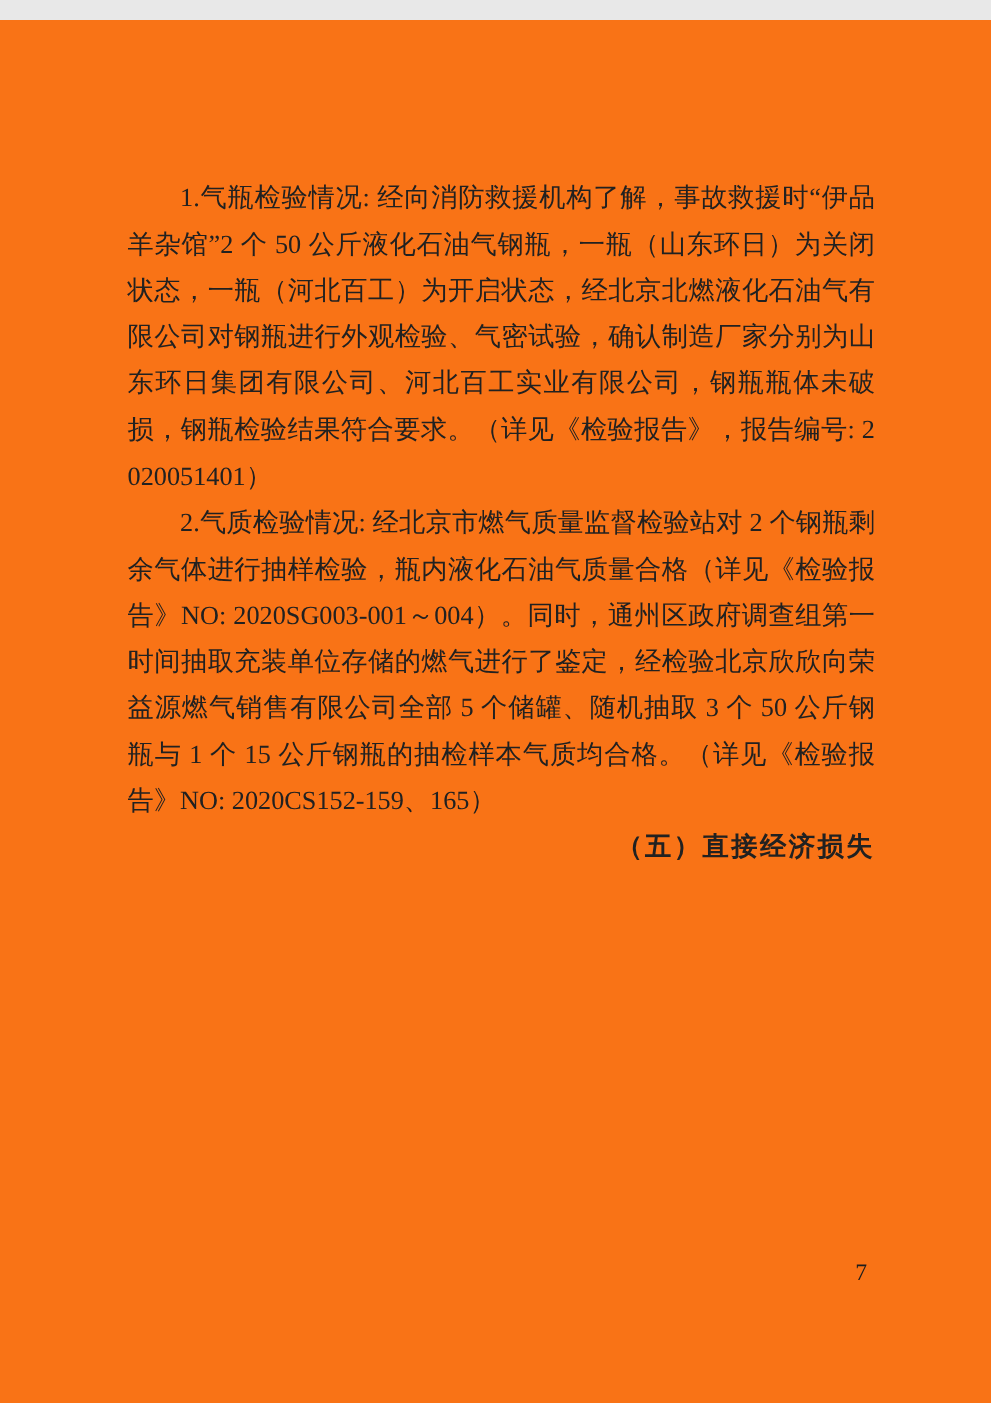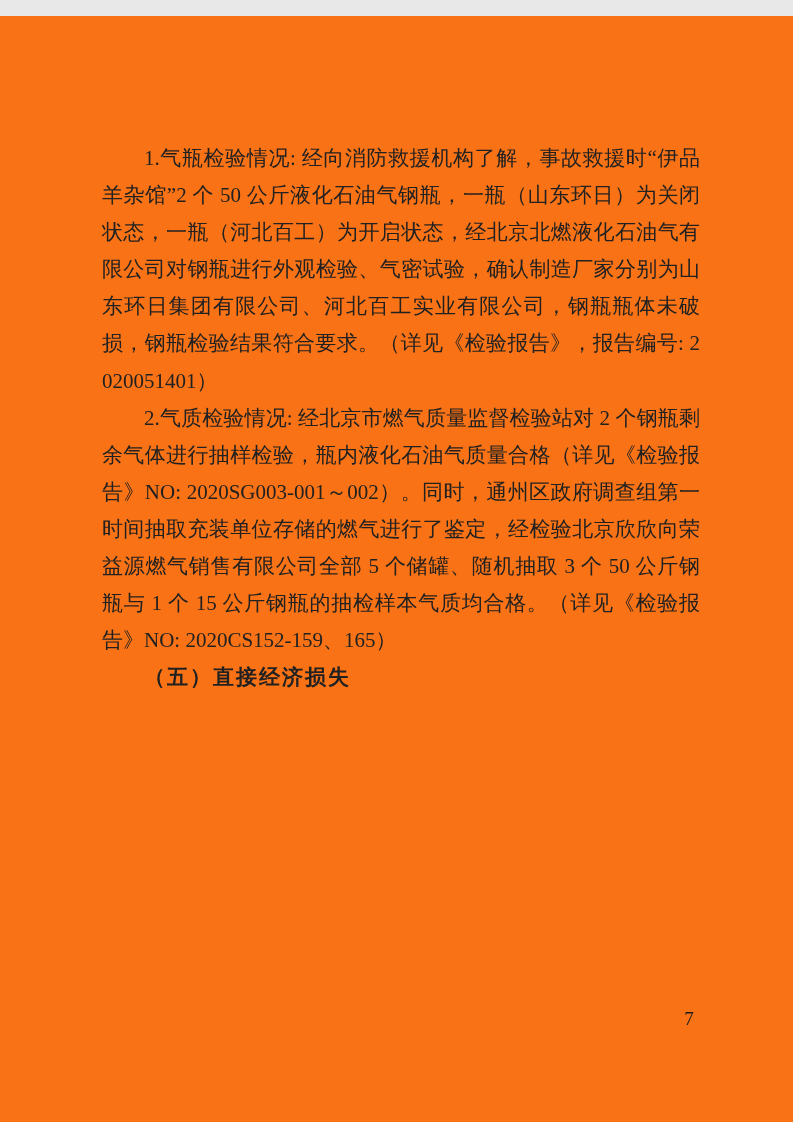--- a/index.html
+++ b/index.html
@@ -32,35 +32,36 @@
     text-indent: 2em;
     word-break: break-all;
   }
   .heading {
     margin: 0;
     font-size: 21px;
     line-height: 37.1px;
     text-indent: 2em;
     font-weight: bold;
     letter-spacing: 2px;
+    text-align: right;
   }
   .page-number {
     position: absolute;
     left: 672px;
     top: 991px;
     width: 34px;
     text-align: center;
     font-size: 19px;
     line-height: 24px;
     color: #1d1d1d;
   }
 </style>
 </head>
 <body>
 
 <div class="page">
   <div class="content">
     <p class="para">1.气瓶检验情况: 经向消防救援机构了解，事故救援时“伊品羊杂馆”2 个 50 公斤液化石油气钢瓶，一瓶（山东环日）为关闭状态，一瓶（河北百工）为开启状态，经北京北燃液化石油气有限公司对钢瓶进行外观检验、气密试验，确认制造厂家分别为山东环日集团有限公司、河北百工实业有限公司，钢瓶瓶体未破损，钢瓶检验结果符合要求。（详见《检验报告》，报告编号: 2020051401）</p>
-    <p class="para">2.气质检验情况: 经北京市燃气质量监督检验站对 2 个钢瓶剩余气体进行抽样检验，瓶内液化石油气质量合格（详见《检验报告》NO: 2020SG003-001～002）。同时，通州区政府调查组第一时间抽取充装单位存储的燃气进行了鉴定，经检验北京欣欣向荣益源燃气销售有限公司全部 5 个储罐、随机抽取 3 个 50 公斤钢瓶与 1 个 15 公斤钢瓶的抽检样本气质均合格。（详见《检验报告》NO: 2020CS152-159、165）</p>
+    <p class="para">2.气质检验情况: 经北京市燃气质量监督检验站对 2 个钢瓶剩余气体进行抽样检验，瓶内液化石油气质量合格（详见《检验报告》NO: 2020SG003-001～004）。同时，通州区政府调查组第一时间抽取充装单位存储的燃气进行了鉴定，经检验北京欣欣向荣益源燃气销售有限公司全部 5 个储罐、随机抽取 3 个 50 公斤钢瓶与 1 个 15 公斤钢瓶的抽检样本气质均合格。（详见《检验报告》NO: 2020CS152-159、165）</p>
     <p class="heading">（五）直接经济损失</p>
   </div>
   <div class="page-number">7</div>
 </div>
 
 </body></html>

